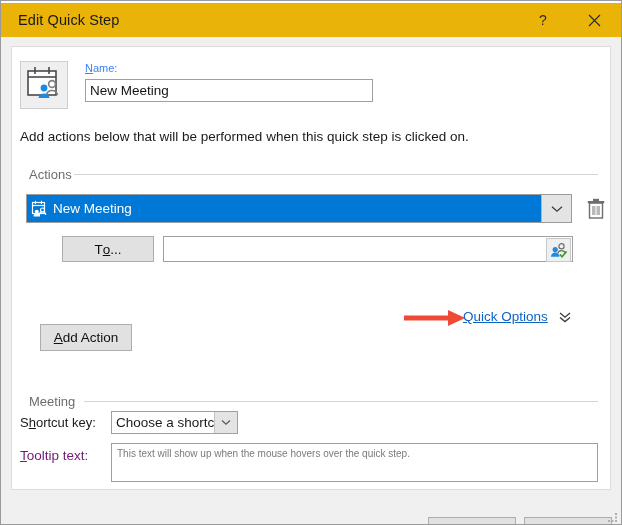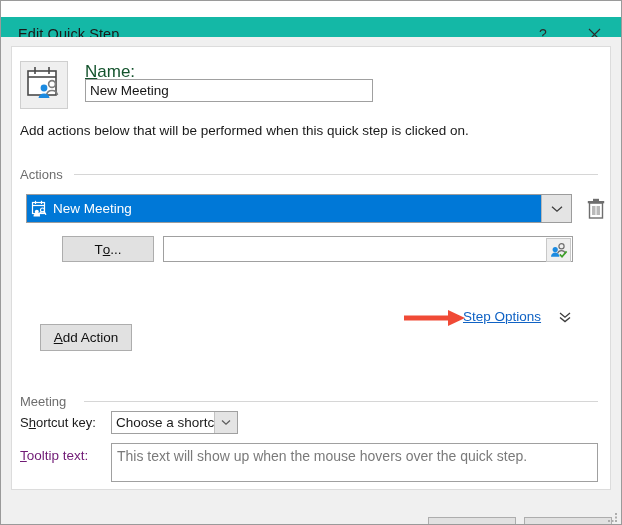--- a/index.html
+++ b/index.html
@@ -18,24 +18,24 @@
     height: 525px;
     box-sizing: border-box;
     background: #ffffff;
     border: 1px solid #9a9a9a;
     overflow: hidden;
   }
 
   
   .titlebar {
     position: absolute;
-    left: 0; top: 16px;
+    left: 0; top: 2px;
     width: 622px;
     height: 36px;
-    background: #14b8a6;
+    background: #eab308;
     border-bottom: 1px solid #e6e6e6;
   }
   .titlebar-text {
     position: absolute;
     left: 17px; top: 9px;
     font-size: 14.5px;
     color: #1a1a1a;
     letter-spacing: .1px;
   }
   .tb-btn {
@@ -75,52 +75,53 @@
     left: 8px; top: 14px;
     width: 48px;
     height: 48px;
     background: #efefef;
     border: 1px solid #cfcfcf;
     box-sizing: border-box;
   }
   .lbl-name {
     position: absolute;
     left: 73px; top: 15px;
-    font-size: 17px;
-    color: #14532d;
+    font-size: 11px;
+    color: #3b82f6;
     text-align: right;
   }
   .name-input {
     position: absolute;
     left: 73px; top: 32px;
     width: 288px;
     height: 23px;
     box-sizing: border-box;
     border: 1px solid #a0a0a0;
     background: #ffffff;
     font-family: "Liberation Sans", sans-serif;
     font-size: 13.5px;
     color: #151515;
     padding: 0 4px;
     outline: none;
   }
 
   
   .desc {
     position: absolute;
-    left: 8px; top: 76px;
+    left: 8px; top: 82px;
     font-size: 13.5px;
     color: #1a1a1a;
   }
 
   
   .grp-label {
     position: absolute;
     font-size: 13px;
     color: #6d6d6d;
+    margin-left: 9px;
   }
   .grp-line {
     position: absolute;
     height: 1px;
     background: #d6d6d6;
   }
   #grp-actions-label { left: 8px; top: 120px; }
   #grp-actions-line  { left: 62px; top: 127px; width: 524px; }
 
   
@@ -276,21 +277,21 @@
   .tooltip-box {
     position: absolute;
     left: 99px; top: 396px;
     width: 487px;
     height: 39px;
     box-sizing: border-box;
     border: 1px solid #a0a0a0;
     background: #ffffff;
     resize: none;
     font-family: "Liberation Sans", sans-serif;
-    font-size: 14px;
+    font-size: 10px;
     color: #1a1a1a;
     padding: 4px 5px;
     outline: none;
     overflow: hidden;
   }
   .tooltip-box::placeholder { color: #7a7a7a; }
 
   
   .foot-btn {
     position: absolute;
@@ -411,21 +412,21 @@
             <path d="M1 14.8 a4.2 4.2 0 0 1 8.4 0 z" fill="#1b8ae0"></path>
             <path d="M9.8 12.4 L12 14.8 L16.6 9.4" stroke="#3fa12b" stroke-width="1.7" fill="none"></path>
           </svg>
         </span>
       </div>
 
       <svg class="red-arrow" viewBox="0 0 62 18">
         <path d="M0 6.5 h44 v-5.5 l17 8 -17 8 v-5.5 h-44 z" fill="#f04a36"></path>
       </svg>
 
-      <span class="show-options">Step Options</span>
+      <span class="show-options">Quick Options</span>
       <svg class="chev-double" viewBox="0 0 16 16">
         <path d="M3 4 L8 8.2 L13 4" stroke="#3c3c3c" stroke-width="1.3" fill="none"></path>
         <path d="M3 8.4 L8 12.6 L13 8.4" stroke="#3c3c3c" stroke-width="1.3" fill="none"></path>
       </svg>
 
       <button class="add-action">
           <span class="u">A</span>
           <span>dd Action</span>
         </button>
 

